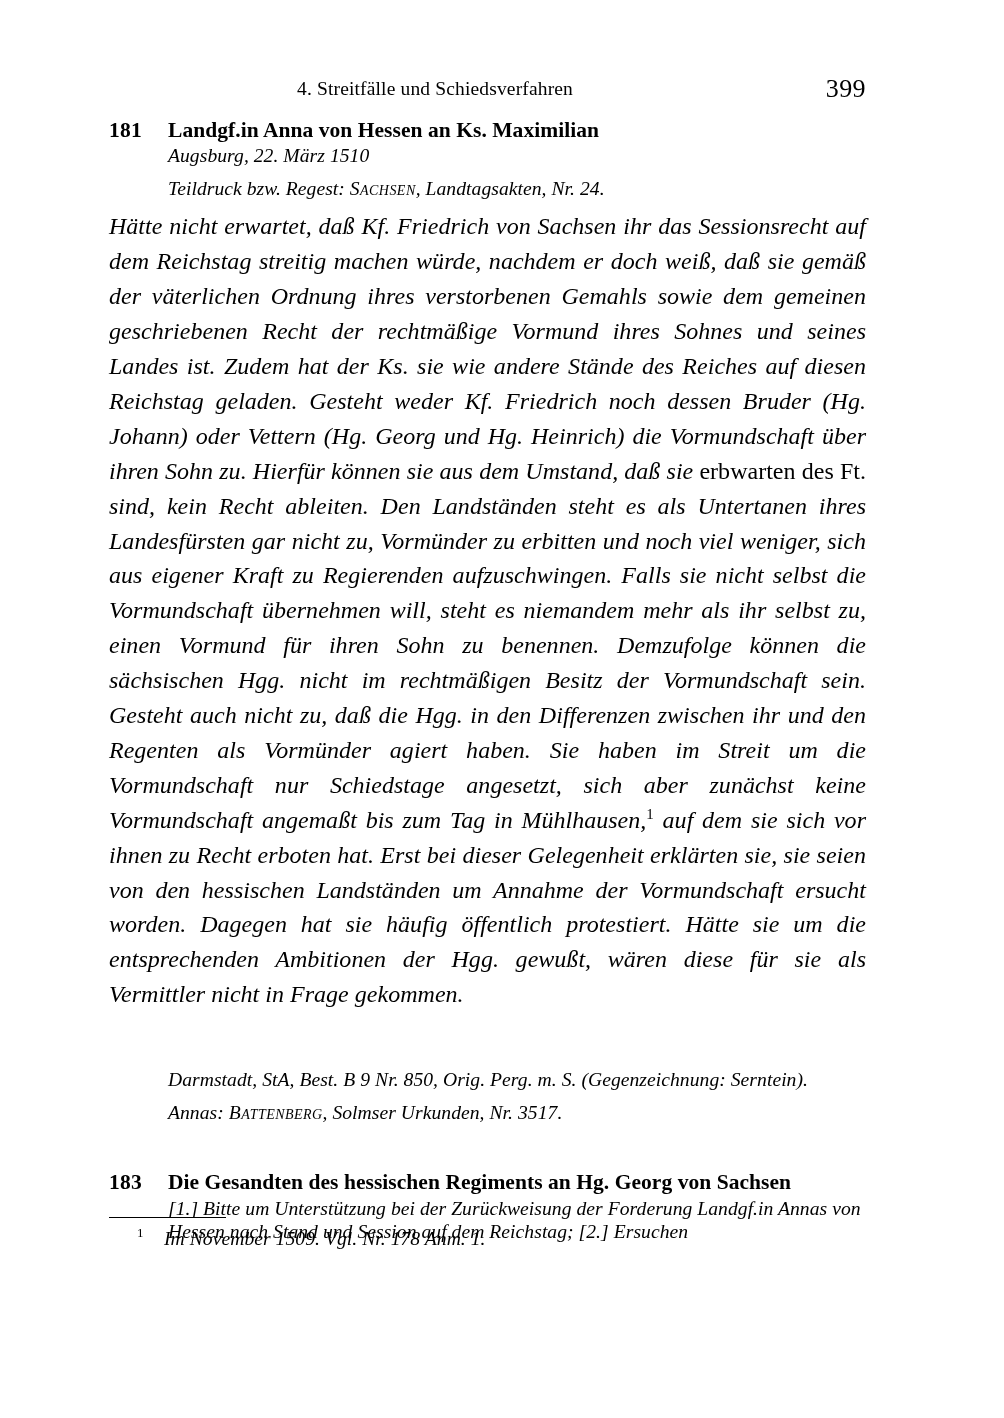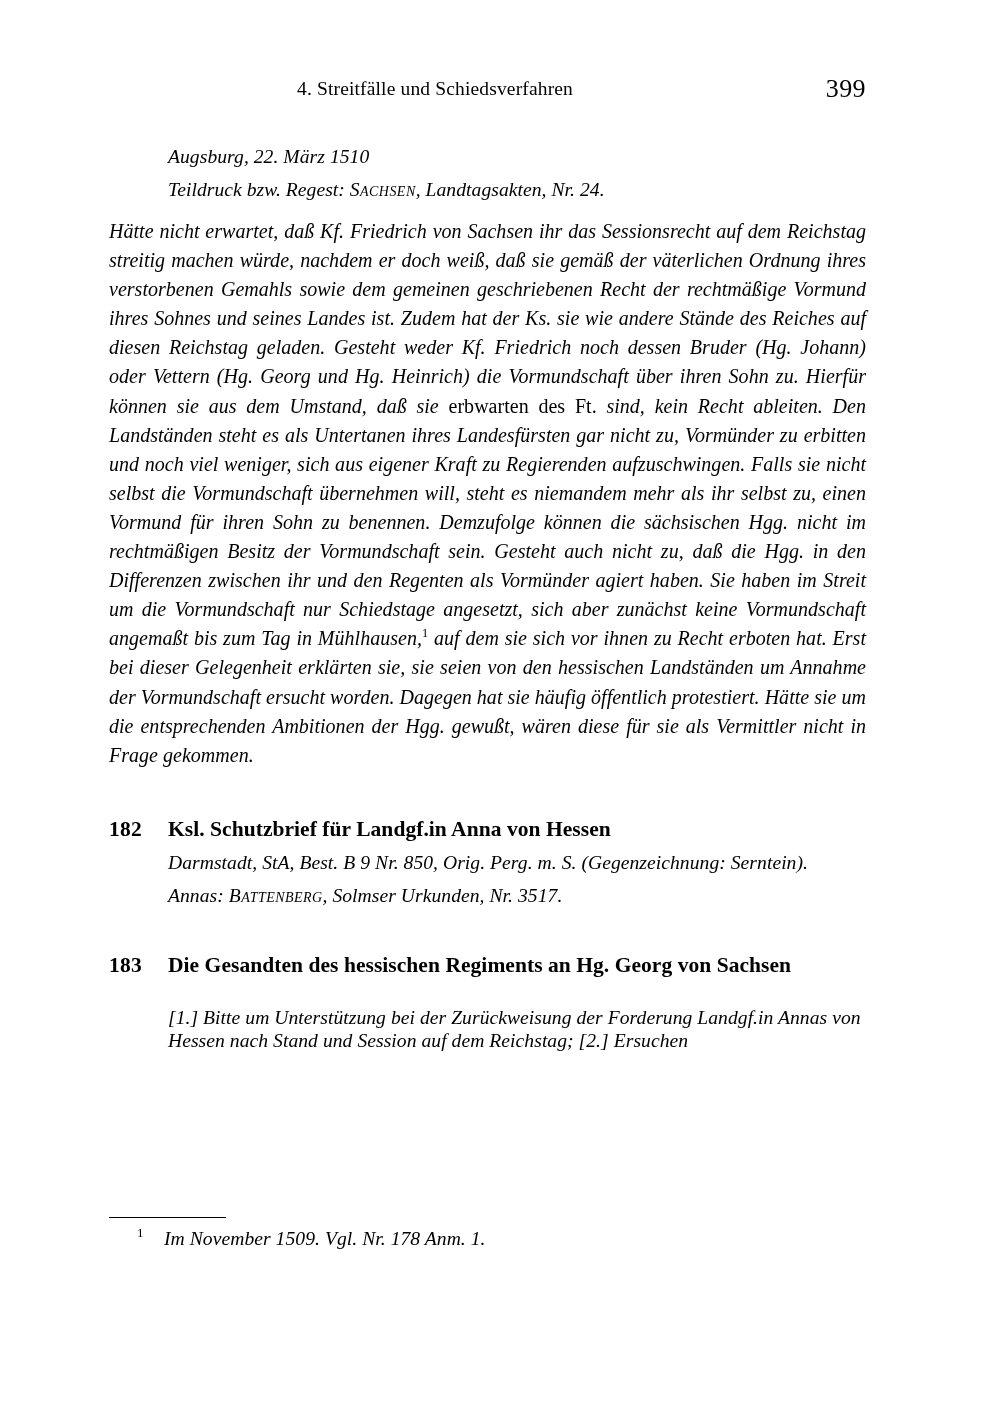--- a/index.html
+++ b/index.html
@@ -77,37 +77,37 @@
 
   
   .sub {
     padding-left: 59px;
     font-style: italic;
     font-size: 19.6px;
     line-height: 1.2;
     margin-top: 9px;
     letter-spacing: 0.05px;
   }
-  .sub-first { margin-top: 27px; font-family: Liberation Serif, serif; }
+  .sub-first { margin-top: 1px; font-family: Liberation Serif, serif; }
 
   .sc {
     font-variant: small-caps;
     font-style: italic;
     letter-spacing: 0.45px;
   }
 
   
   .regest {
     font-style: italic;
-    font-size: 20px;
+    font-size: 24px;
     line-height: 1.455;
     text-align: justify;
     text-justify: inter-word;
     letter-spacing: 0.02px;
-    margin-top: 16px;
+    margin-top: 9px;
   }
   .roman {
     font-style: normal;
   }
   sup.fn {
     font-style: normal;
     font-size: 0.62em;
     vertical-align: super;
     line-height: 0;
   }
@@ -152,37 +152,37 @@
 <div class="page">
 
   <div class="runhead">
     <div class="runhead-title">4. Streitfälle und Schiedsverfahren</div>
     <div class="runhead-page">399</div>
   </div>
 
   <div class="column">
 
     <div>
+      <div class="entry-head">
+        <span class="entry-num">181</span>
+        <span>Landgf.in Anna von Hessen an Ks. Maximilian</span>
+      </div>
 
       <div class="sub sub-first">Augsburg, 22. März 1510</div>
 
       <div class="sub">
         <span>Teildruck bzw. Regest: </span><span class="sc">Sachsen</span><span>, Landtagsakten, Nr. 24.</span>
       </div>
 
       <div class="regest"><span>Hätte nicht erwartet, daß Kf. Friedrich von Sachsen ihr das Sessionsrecht auf dem Reichstag streitig machen würde, nachdem er doch weiß, daß sie gemäß der väterlichen Ordnung ihres verstorbenen Gemahls sowie dem gemeinen geschriebenen Recht der rechtmäßige Vormund ihres Sohnes und seines Landes ist. Zudem hat der Ks. sie wie andere Stände des Reiches auf diesen Reichstag geladen. Gesteht weder Kf. Friedrich noch dessen Bruder (Hg. Johann) oder Vettern (Hg. Georg und Hg. Heinrich) die Vormundschaft über ihren Sohn zu. Hierfür können sie aus dem Umstand, daß sie </span><span class="roman">erbwarten des Ft.</span><span> sind, kein Recht ableiten. Den Landständen steht es als Untertanen ihres Landesfürsten gar nicht zu, Vormünder zu erbitten und noch viel weniger, sich aus eigener Kraft zu Regierenden aufzuschwingen. Falls sie nicht selbst die Vormundschaft übernehmen will, steht es niemandem mehr als ihr selbst zu, einen Vormund für ihren Sohn zu benennen. Demzufolge können die sächsischen Hgg. nicht im rechtmäßigen Besitz der Vormundschaft sein. Gesteht auch nicht zu, daß die Hgg. in den Differenzen zwischen ihr und den Regenten als Vormünder agiert haben. Sie haben im Streit um die Vormundschaft nur Schiedstage angesetzt, sich aber zunächst keine Vormundschaft angemaßt bis zum Tag in Mühlhausen,</span><sup class="fn">1</sup><span> auf dem sie sich vor ihnen zu Recht erboten hat. Erst bei dieser Gelegenheit erklärten sie, sie seien von den hessischen Landständen um Annahme der Vormundschaft ersucht worden. Dagegen hat sie häufig öffentlich protestiert. Hätte sie um die entsprechenden Ambitionen der Hgg. gewußt, wären diese für sie als Vermittler nicht in Frage gekommen.</span></div>
     </div>
 
     <div class="gap-entry"></div>
 
     <div>
-      <div class="entry-head">
-        <span class="entry-num">182</span>
-        <span>Ksl. Schutzbrief für Landgf.in Anna von Hessen</span>
-      </div>
 
 
       <div class="sub">Darmstadt, StA, Best. B 9 Nr. 850, Orig. Perg. m. S. (Gegenzeichnung: Serntein).</div>
 
       <div class="sub">
         <span>Annas: </span><span class="sc">Battenberg</span><span>, Solmser Urkunden, Nr. 3517.</span>
       </div>
 
     </div>
 

